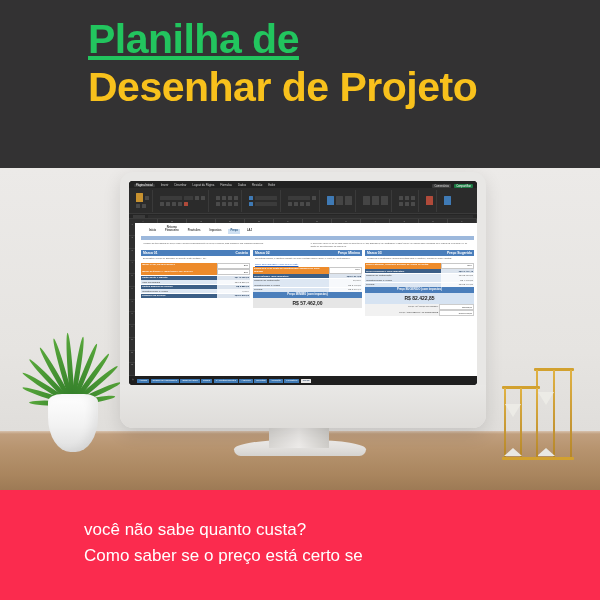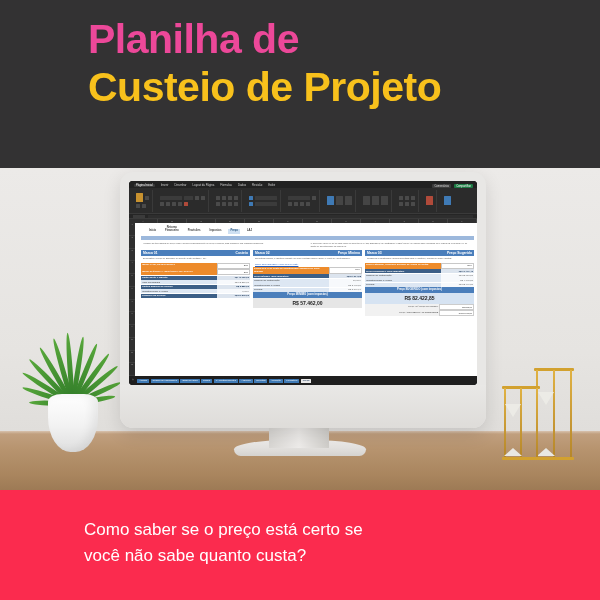--- a/index.html
+++ b/index.html
@@ -17,21 +17,21 @@
     background: #333233;
   }
   .header-title {
     position: absolute; left: 88px; top: 16px;
     width: 500px;
     font-weight: bold;
     font-size: 41px;
     line-height: 1.16;
     letter-spacing: -0.5px;
   }
-  .hl-white { color: #ec4899; display: block; }
+  .hl-white { color: #22c55e; display: block; text-decoration: underline; }
   .hl-gold  { color: #f8c11c; display: block; }
 
   
   .scene {
     position: absolute; left: 0; top: 168px; width: 600px; height: 322px;
     overflow: hidden;
     background: linear-gradient(180deg, #e9e8e6 0%, #e6e4e2 60%, #e3e1df 100%);
   }
   .wall {
     position: absolute; left: 0; top: 0; width: 600px; height: 263px;
@@ -189,21 +189,21 @@
   }
 </style>
 </head>
 <body>
 
 <div class="page">
 
   <div class="header">
     <div class="header-title">
       <span class="hl-white">Planilha de</span>
-      <span class="hl-gold">Custeio de Projeto</span>
+      <span class="hl-gold">Desenhar de Projeto</span>
     </div>
   </div>
 
   <div class="scene">
     <div class="wall"></div>
     <div class="desk"></div>
 
     <div class="plant">
       <div class="leaf" style="transform:rotate(-72deg) scaleY(.85)"></div>
       <div class="leaf" style="transform:rotate(-58deg) scaleY(.95)"></div>
@@ -545,18 +545,18 @@
             <b class="active">Preço</b>
           </div>
 
         </div>
       </div>
     </div>
   </div>
 
   <div class="footer">
     <div class="footer-text">
+      <div>você não sabe quanto custa?</div>
       <div>Como saber se o preço está certo se</div>
-      <div>você não sabe quanto custa?</div>
     </div>
   </div>
 
 </div>
 
 </body></html>

